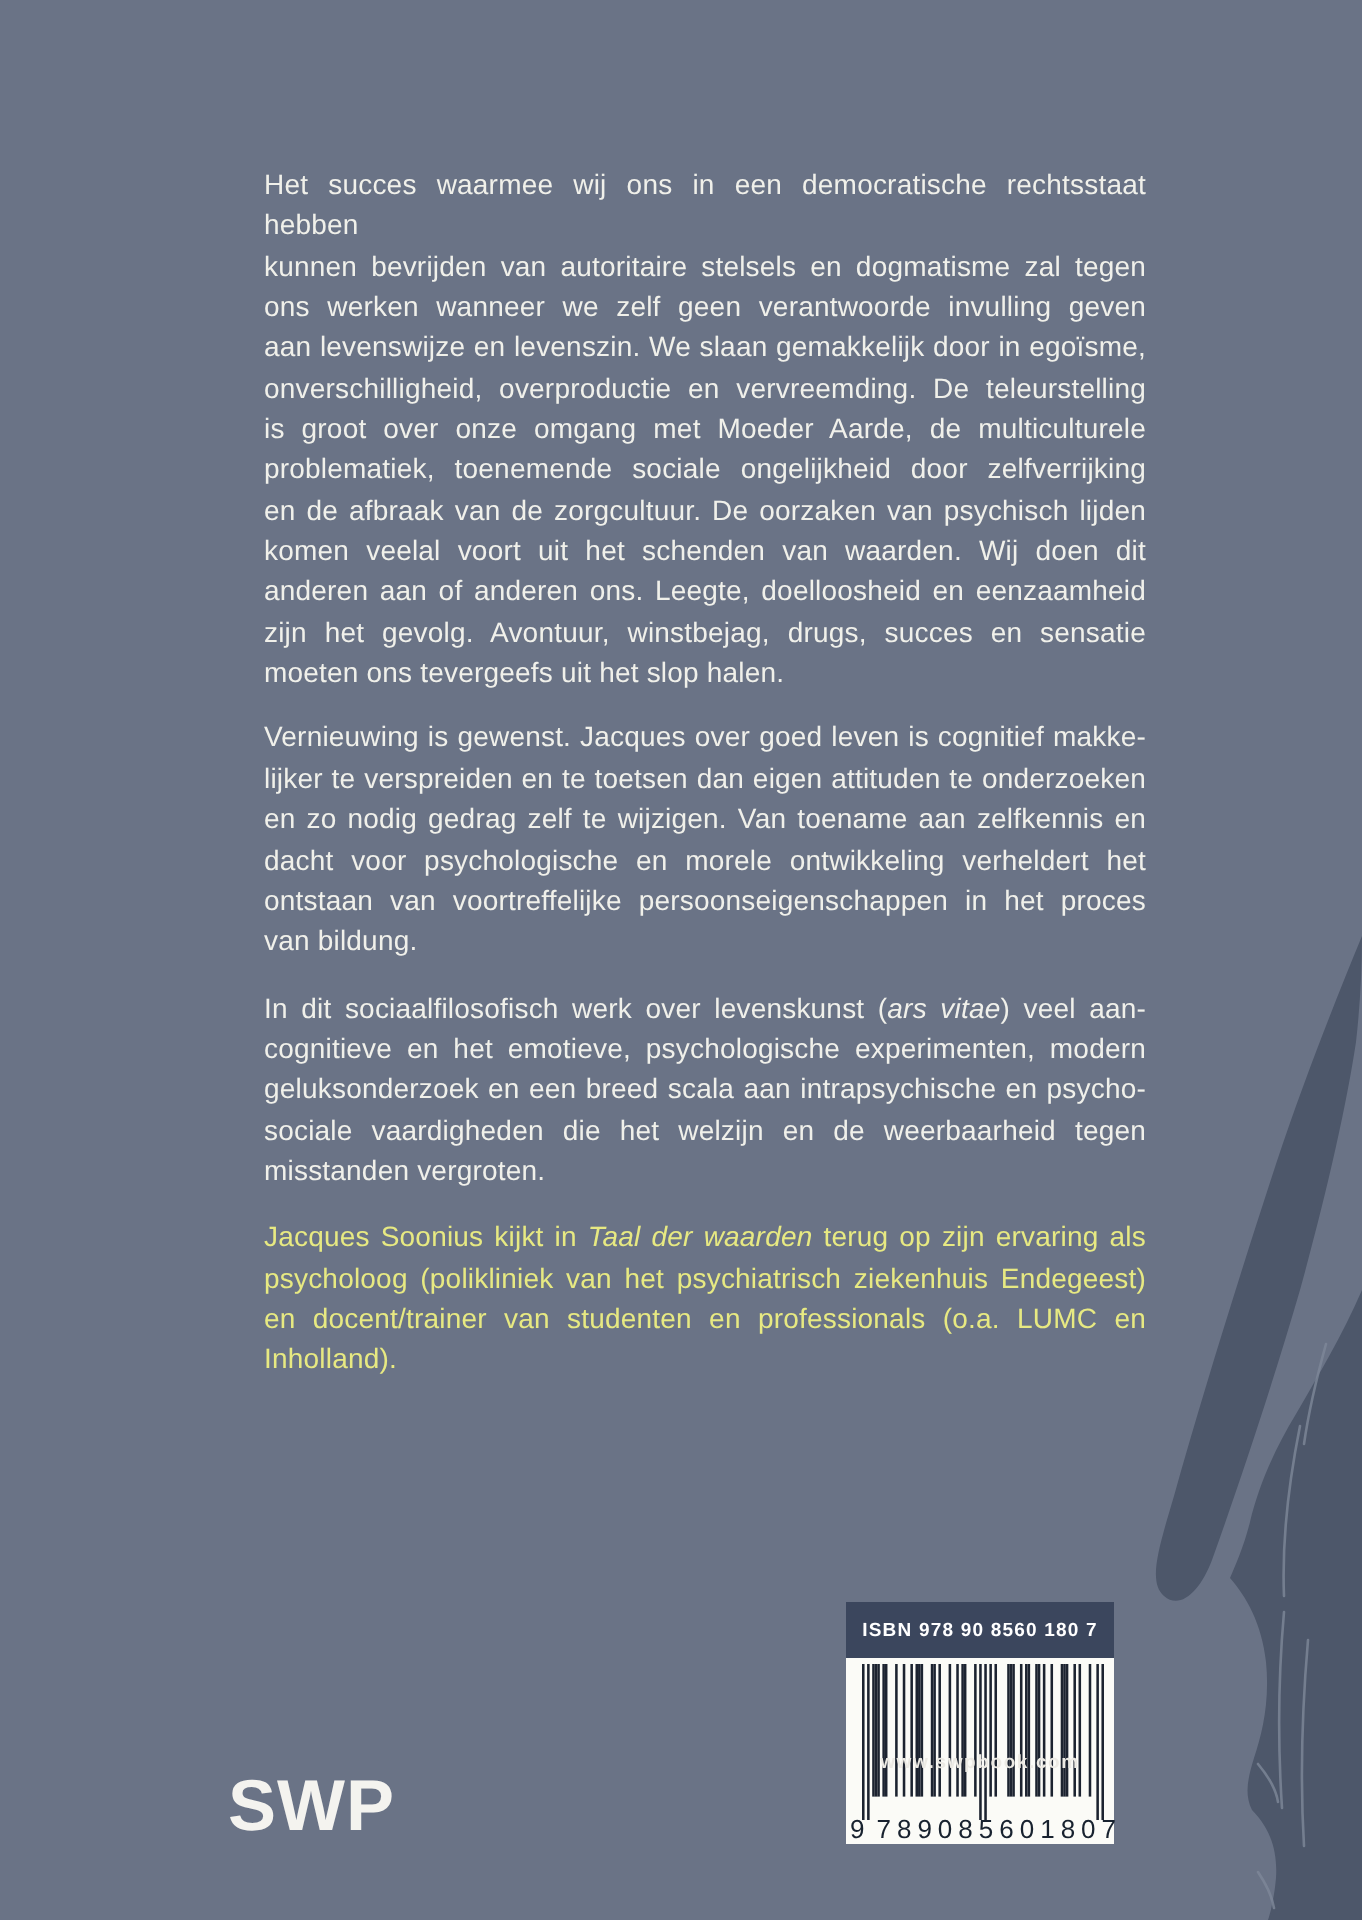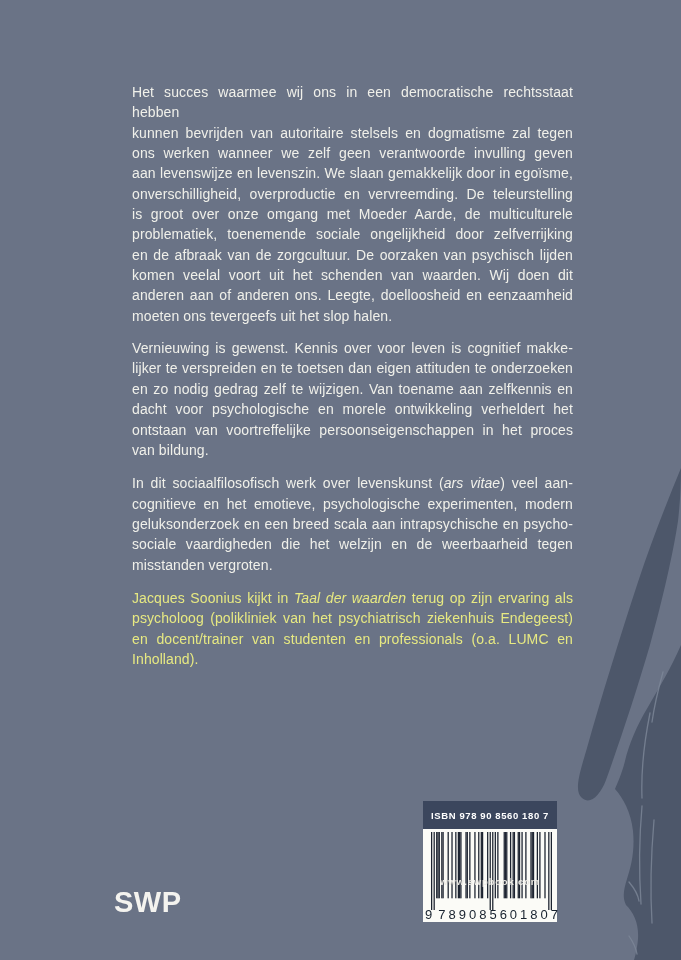--- a/index.html
+++ b/index.html
@@ -52,21 +52,21 @@
 
   .website {
     position:absolute; left:423px; top:876px; width:134px;
     text-align:center; color:#eceae4;
     font-size:9.5px; font-weight:bold; letter-spacing:0.8px;
     white-space:nowrap;
   }
 
   .swp-logo {
     position:absolute; left:114px; top:886px;
-    color:#f4f3ef; font-size:29px; font-weight:bold; letter-spacing:0.5px;
+    color:#f4f3ef; font-size:36px; font-weight:bold; letter-spacing:0.5px;
     line-height:33px;
   }
 </style>
 </head>
 <body>
 
 <div class="cover">
 
   <svg class="silhouette" viewBox="0 0 681 960" xmlns="http://www.w3.org/2000/svg" aria-hidden="true">
     <path d="M 681 468 C 667 502 652 540 638 582 C 620 637 601 698 587 748
@@ -93,24 +93,25 @@
         <div class="line"><span>Het succes waarmee wij ons in een democratische rechtsstaat hebben</span></div>
         <div class="line"><span>kunnen bevrijden van autoritaire stelsels en dogmatisme zal tegen</span></div>
         <div class="line"><span>ons werken wanneer we zelf geen verantwoorde invulling geven</span></div>
         <div class="line"><span>aan levenswijze en levenszin. We slaan gemakkelijk door in egoïsme,</span></div>
         <div class="line"><span>onverschilligheid, overproductie en vervreemding. De teleurstelling</span></div>
         <div class="line"><span>is groot over onze omgang met Moeder Aarde, de multiculturele</span></div>
         <div class="line"><span>problematiek, toenemende sociale ongelijkheid door zelfverrijking</span></div>
         <div class="line"><span>en de afbraak van de zorgcultuur. De oorzaken van psychisch lijden</span></div>
         <div class="line"><span>komen veelal voort uit het schenden van waarden. Wij doen dit</span></div>
         <div class="line"><span>anderen aan of anderen ons. Leegte, doelloosheid en eenzaamheid</span></div>
+        <div class="line"><span>zijn het gevolg. Avontuur, winstbejag, drugs, succes en sensatie</span></div>
         <div class="line last"><span>moeten ons tevergeefs uit het slop halen.</span></div>
       </div>
       <div class="para pg2">
-        <div class="line"><span>Vernieuwing is gewenst. Kennis over voor leven is cognitief makke-</span></div>
+        <div class="line"><span>Vernieuwing is gewenst. Jacques over goed leven is cognitief makke-</span></div>
         <div class="line"><span>lijker te verspreiden en te toetsen dan eigen attituden te onderzoeken</span></div>
         <div class="line"><span>en zo nodig gedrag zelf te wijzigen. Van toename aan zelfkennis en</span></div>
         <div class="line"><span>dacht voor psychologische en morele ontwikkeling verheldert het</span></div>
         <div class="line"><span>ontstaan van voortreffelijke persoonseigenschappen in het proces</span></div>
         <div class="line last"><span>van bildung.</span></div>
       </div>
       <div class="para pg3">
         <div class="line"><span>In dit sociaalfilosofisch werk over levenskunst (</span><i>ars vitae</i><span>) veel aan-</span></div>
         <div class="line"><span>cognitieve en het emotieve, psychologische experimenten, modern</span></div>
         <div class="line"><span>geluksonderzoek en een breed scala aan intrapsychische en psycho-</span></div>

